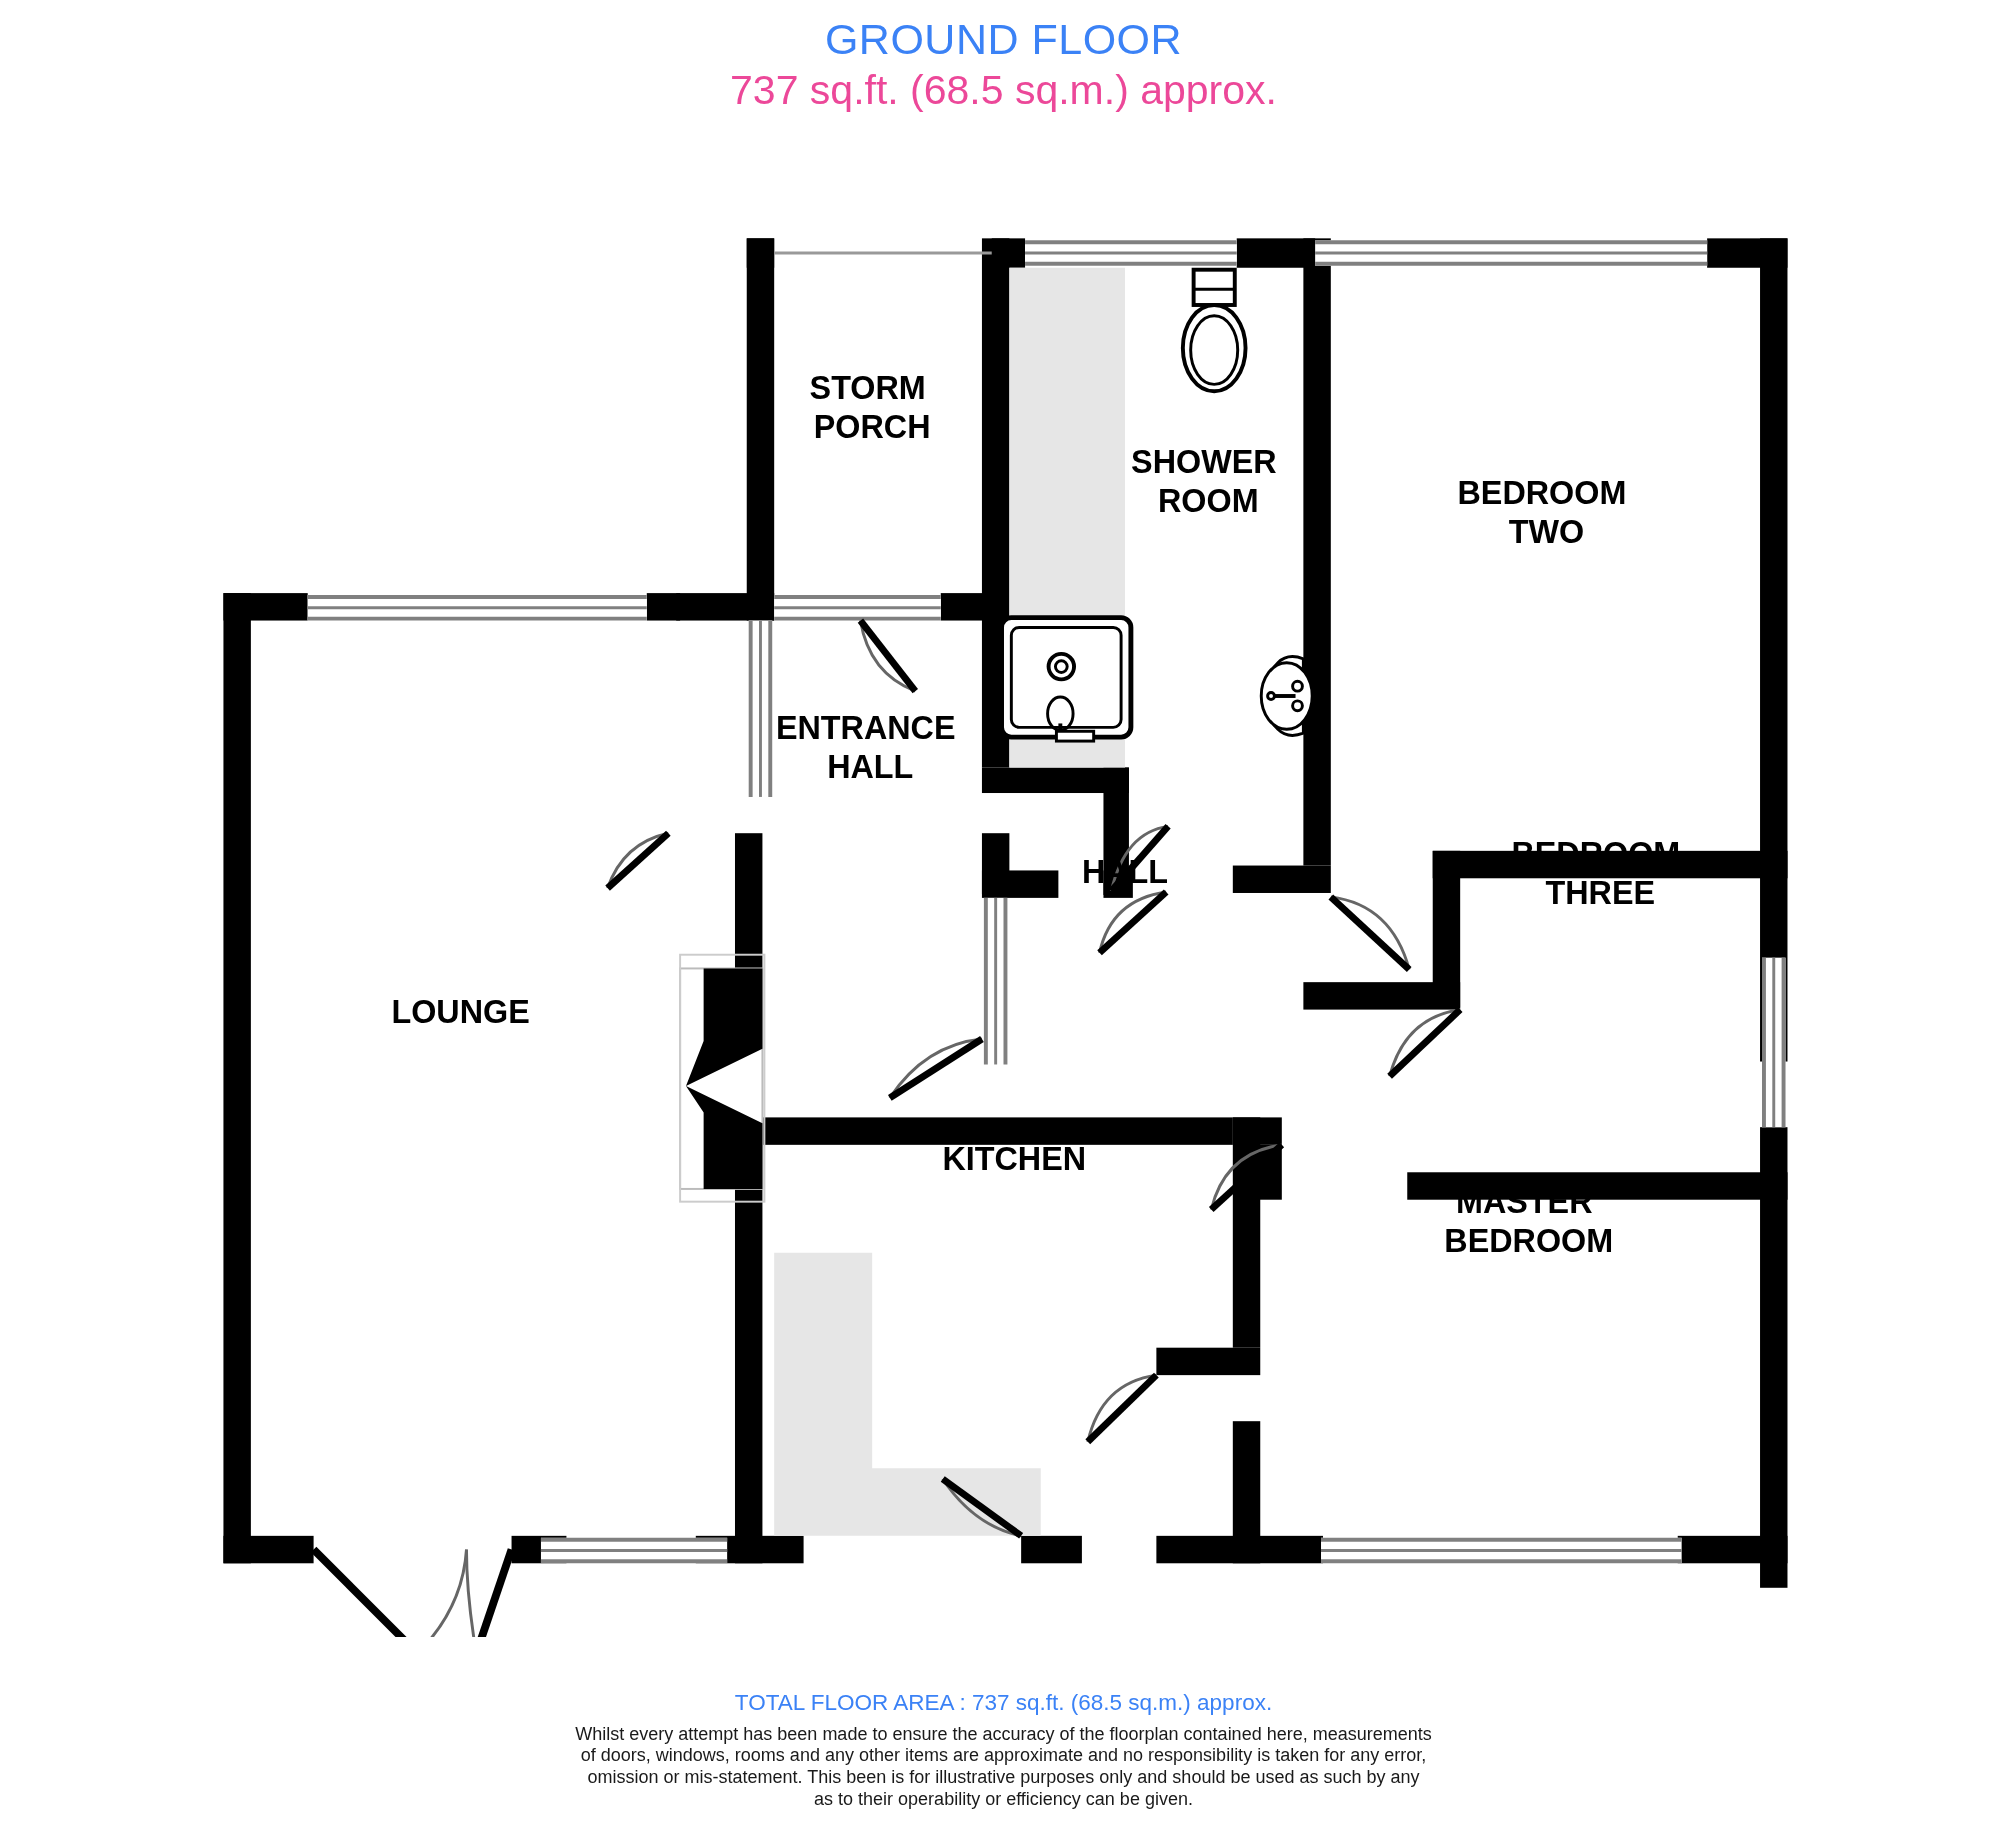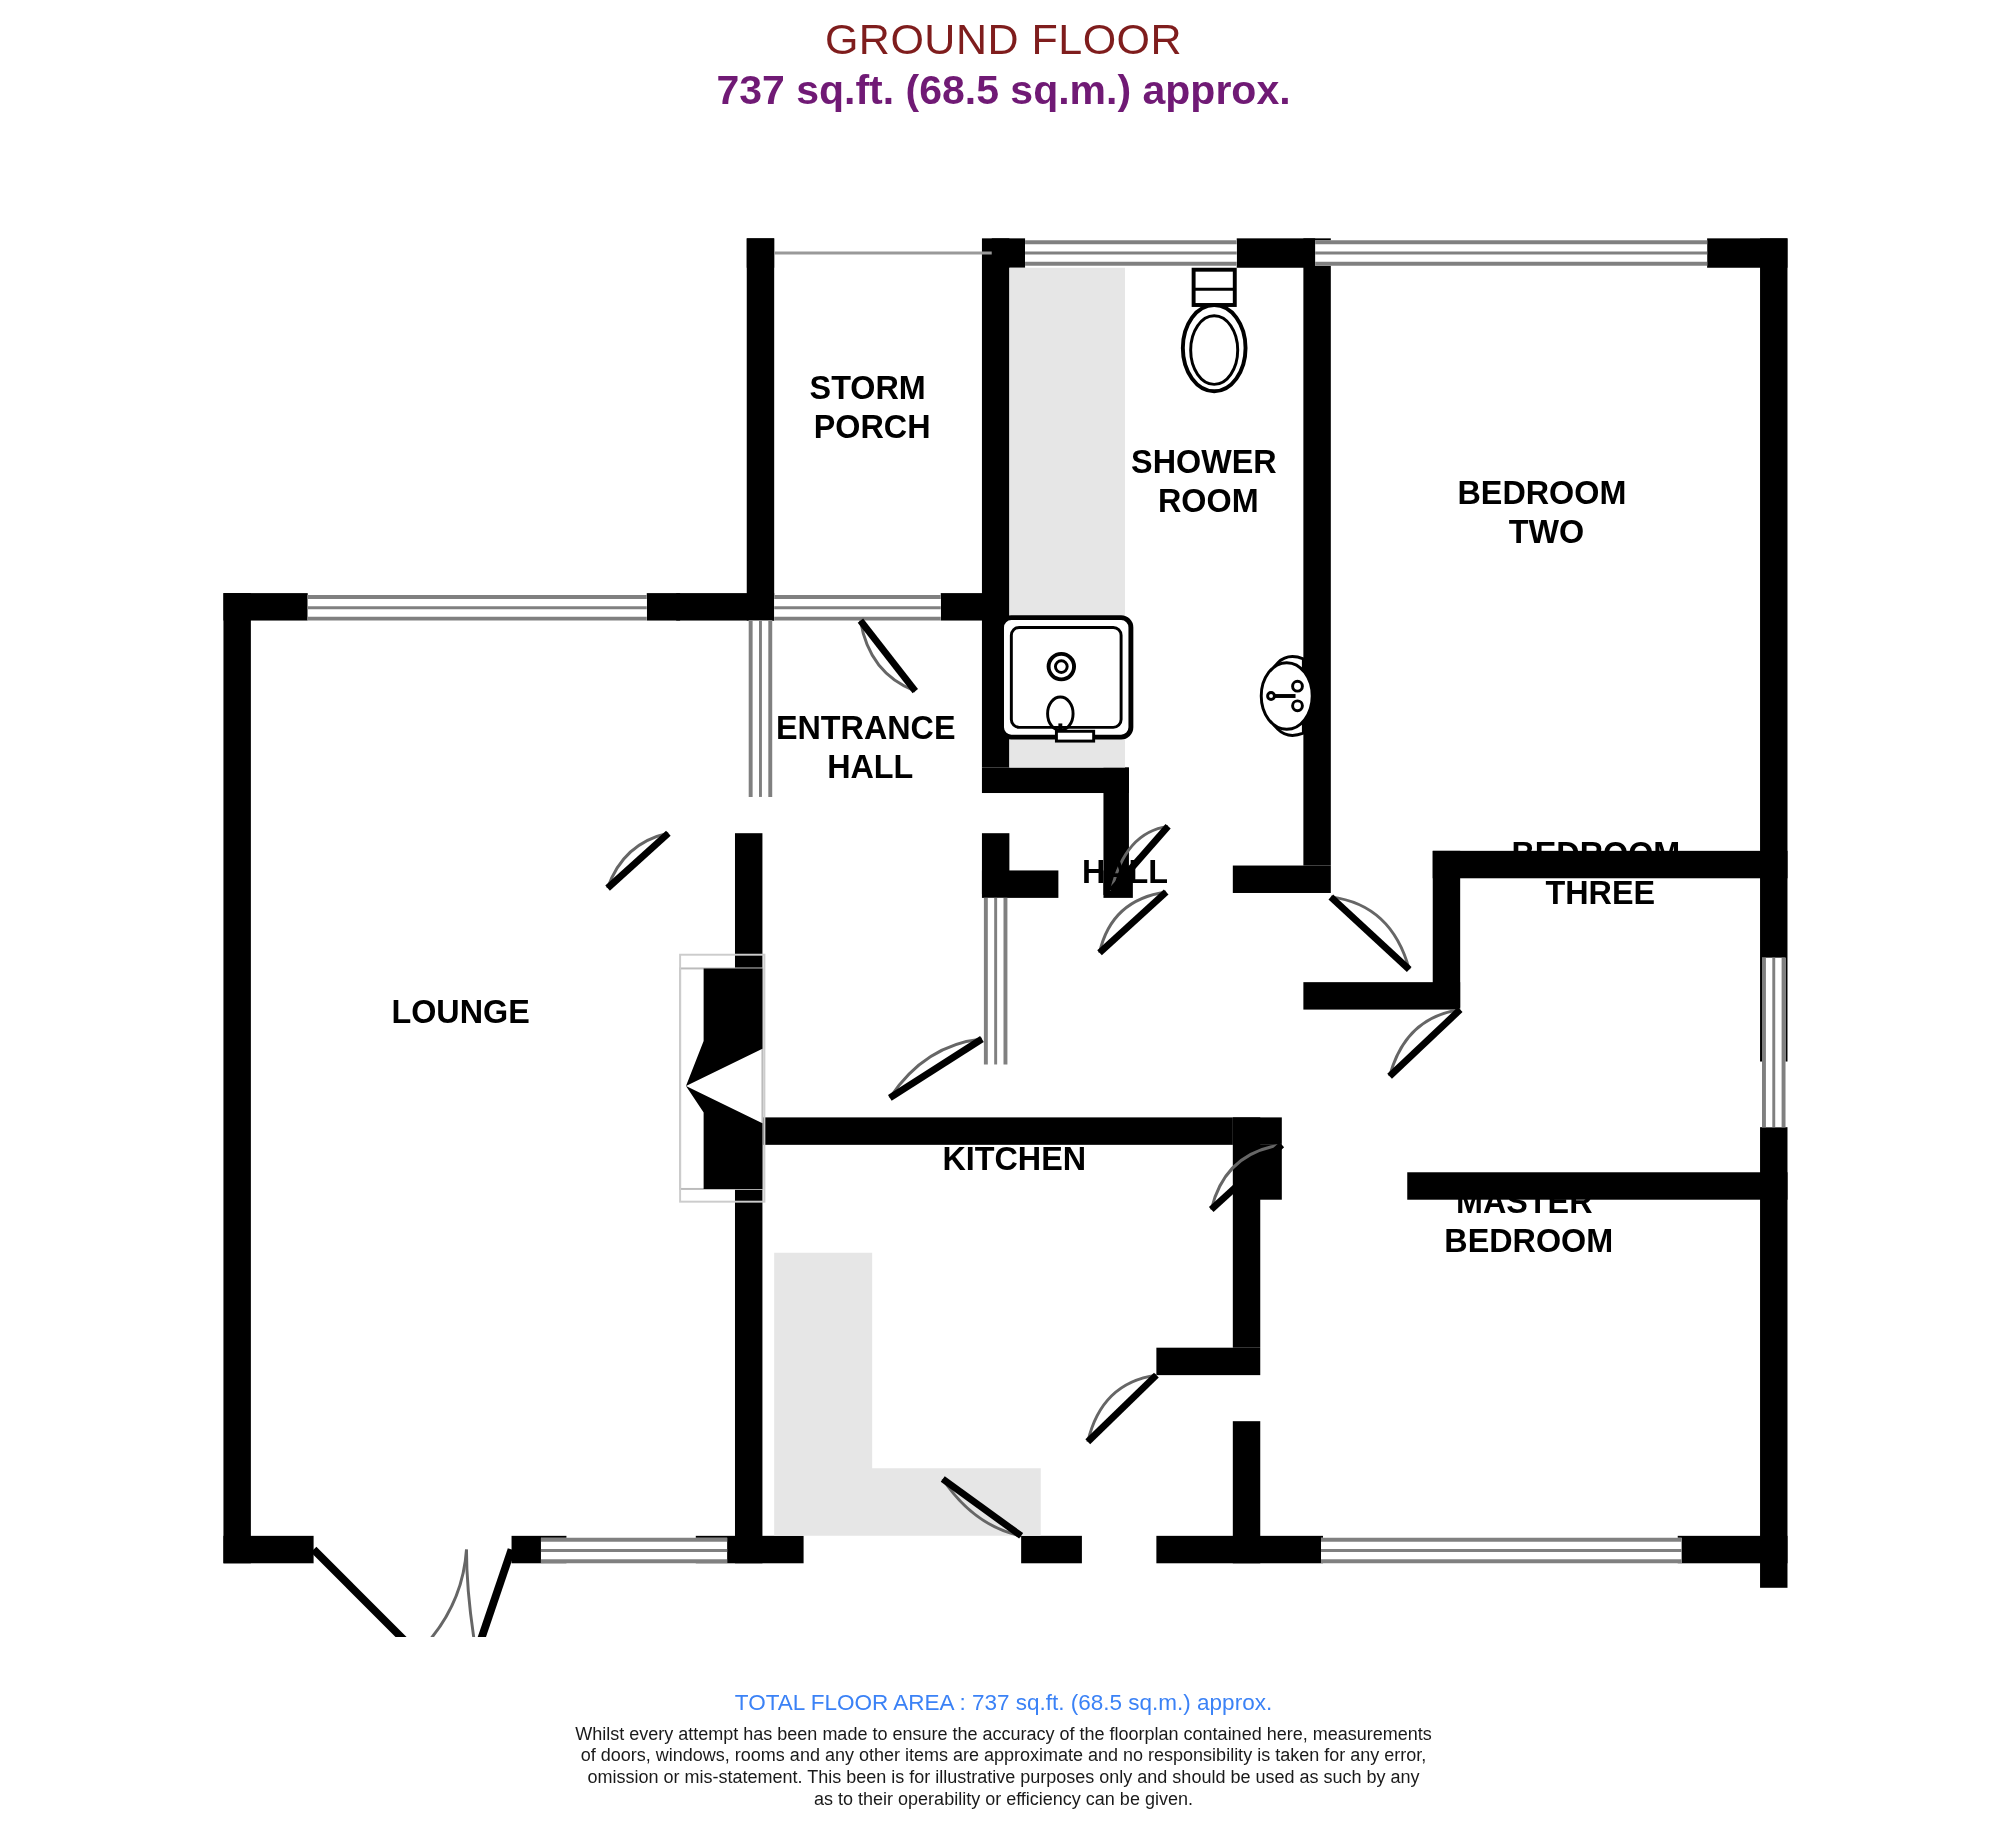--- a/index.html
+++ b/index.html
@@ -25,27 +25,27 @@
     top: 13.7px;
     left: 0;
     width: 2007px;
     text-align: center;
   }
   .header .title {
     font-size: 43px;
     font-weight: 400;
     letter-spacing: 0.5px;
     line-height: 51px;
-    color: #7f1d1d;
+    color: #3b82f6;
   }
   .header .subtitle {
     font-size: 41px;
-    font-weight: 700;
+    font-weight: 400;
     line-height: 51px;
-    color: #701a75;
+    color: #ec4899;
   }
   #plan-wrap {
     position: absolute;
     top: 147px;
     left: 0;
     width: 2007px;
     height: 1490px;
   }
   svg#floorplan {
     display: block;

